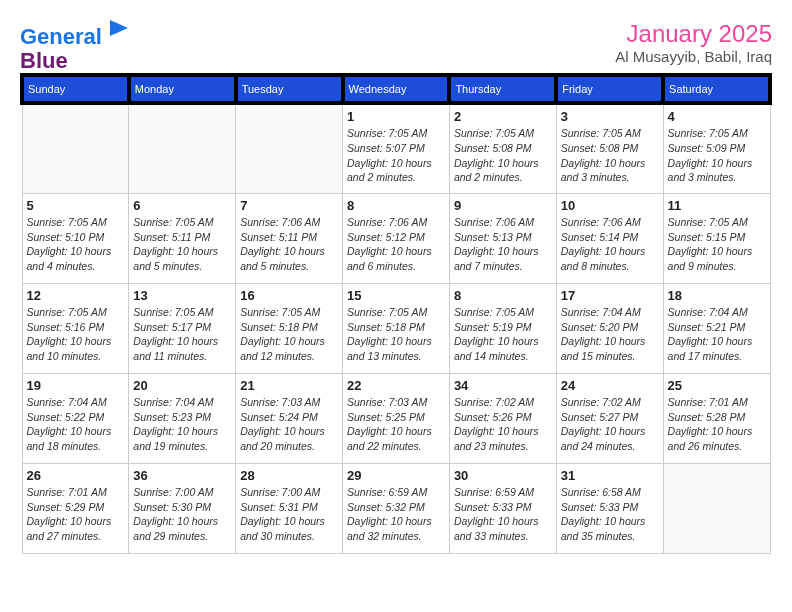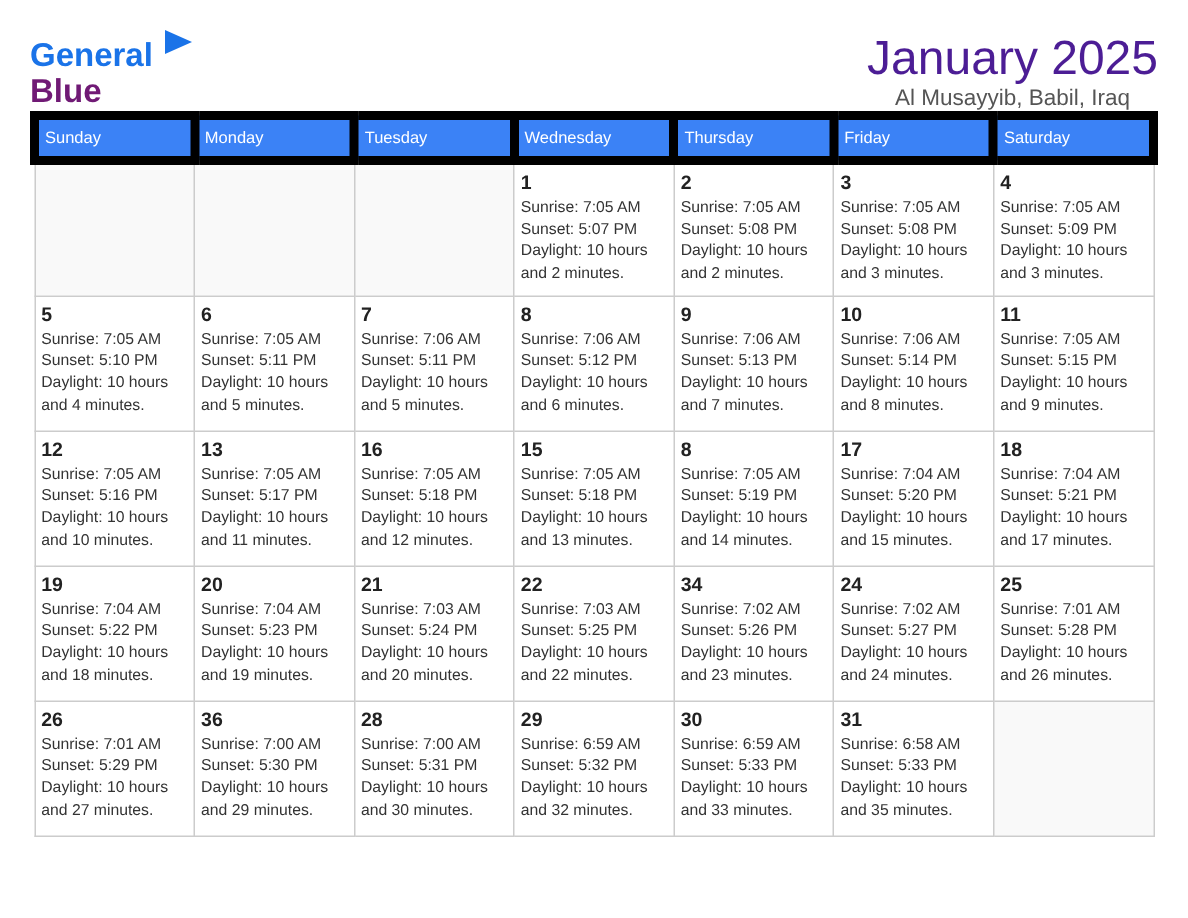--- a/index.html
+++ b/index.html
@@ -30,41 +30,41 @@
     }
     .logo-icon {
       width: 18px;
       height: 24px;
       margin-left: 2px;
     }
     .title-block {
       text-align: right;
     }
     .month-title {
-      font-size: 32px;
+      font-size: 24px;
       font-weight: normal;
-      color: #4c1d95;
+      color: #ec4899;
     }
     .location {
       font-size: 15px;
       color: #555;
       text-align: center;
     }
     .calendar {
       width: 100%;
       border-collapse: collapse;
       font-size: 11px;
     }
     .calendar th {
-      background-color: #3b82f6;
+      background-color: #1d4ed8;
       color: #fff;
       padding: 6px 4px;
       text-align: left;
       font-weight: normal;
-      border: 6px solid #000000;
+      border: 4px solid #000000;
     }
     .calendar td {
       border: 1px solid #ccc;
       vertical-align: top;
       padding: 4px;
       width: calc(100%/7);
       height: 90px;
       background: #fff;
     }
     .calendar td.empty {
@@ -73,20 +73,21 @@
     .day-num {
       font-weight: bold;
       font-size: 13px;
       margin-bottom: 2px;
       color: #222;
     }
     .day-info {
       color: #333;
       font-size: 10.5px;
       line-height: 1.4;
+      font-style: italic;
     }
   </style>
 </head>
 <body>
 
 <div class="header">
   <div class="logo">
     <div>
       <div class="logo-text">
         <span>General</span>

